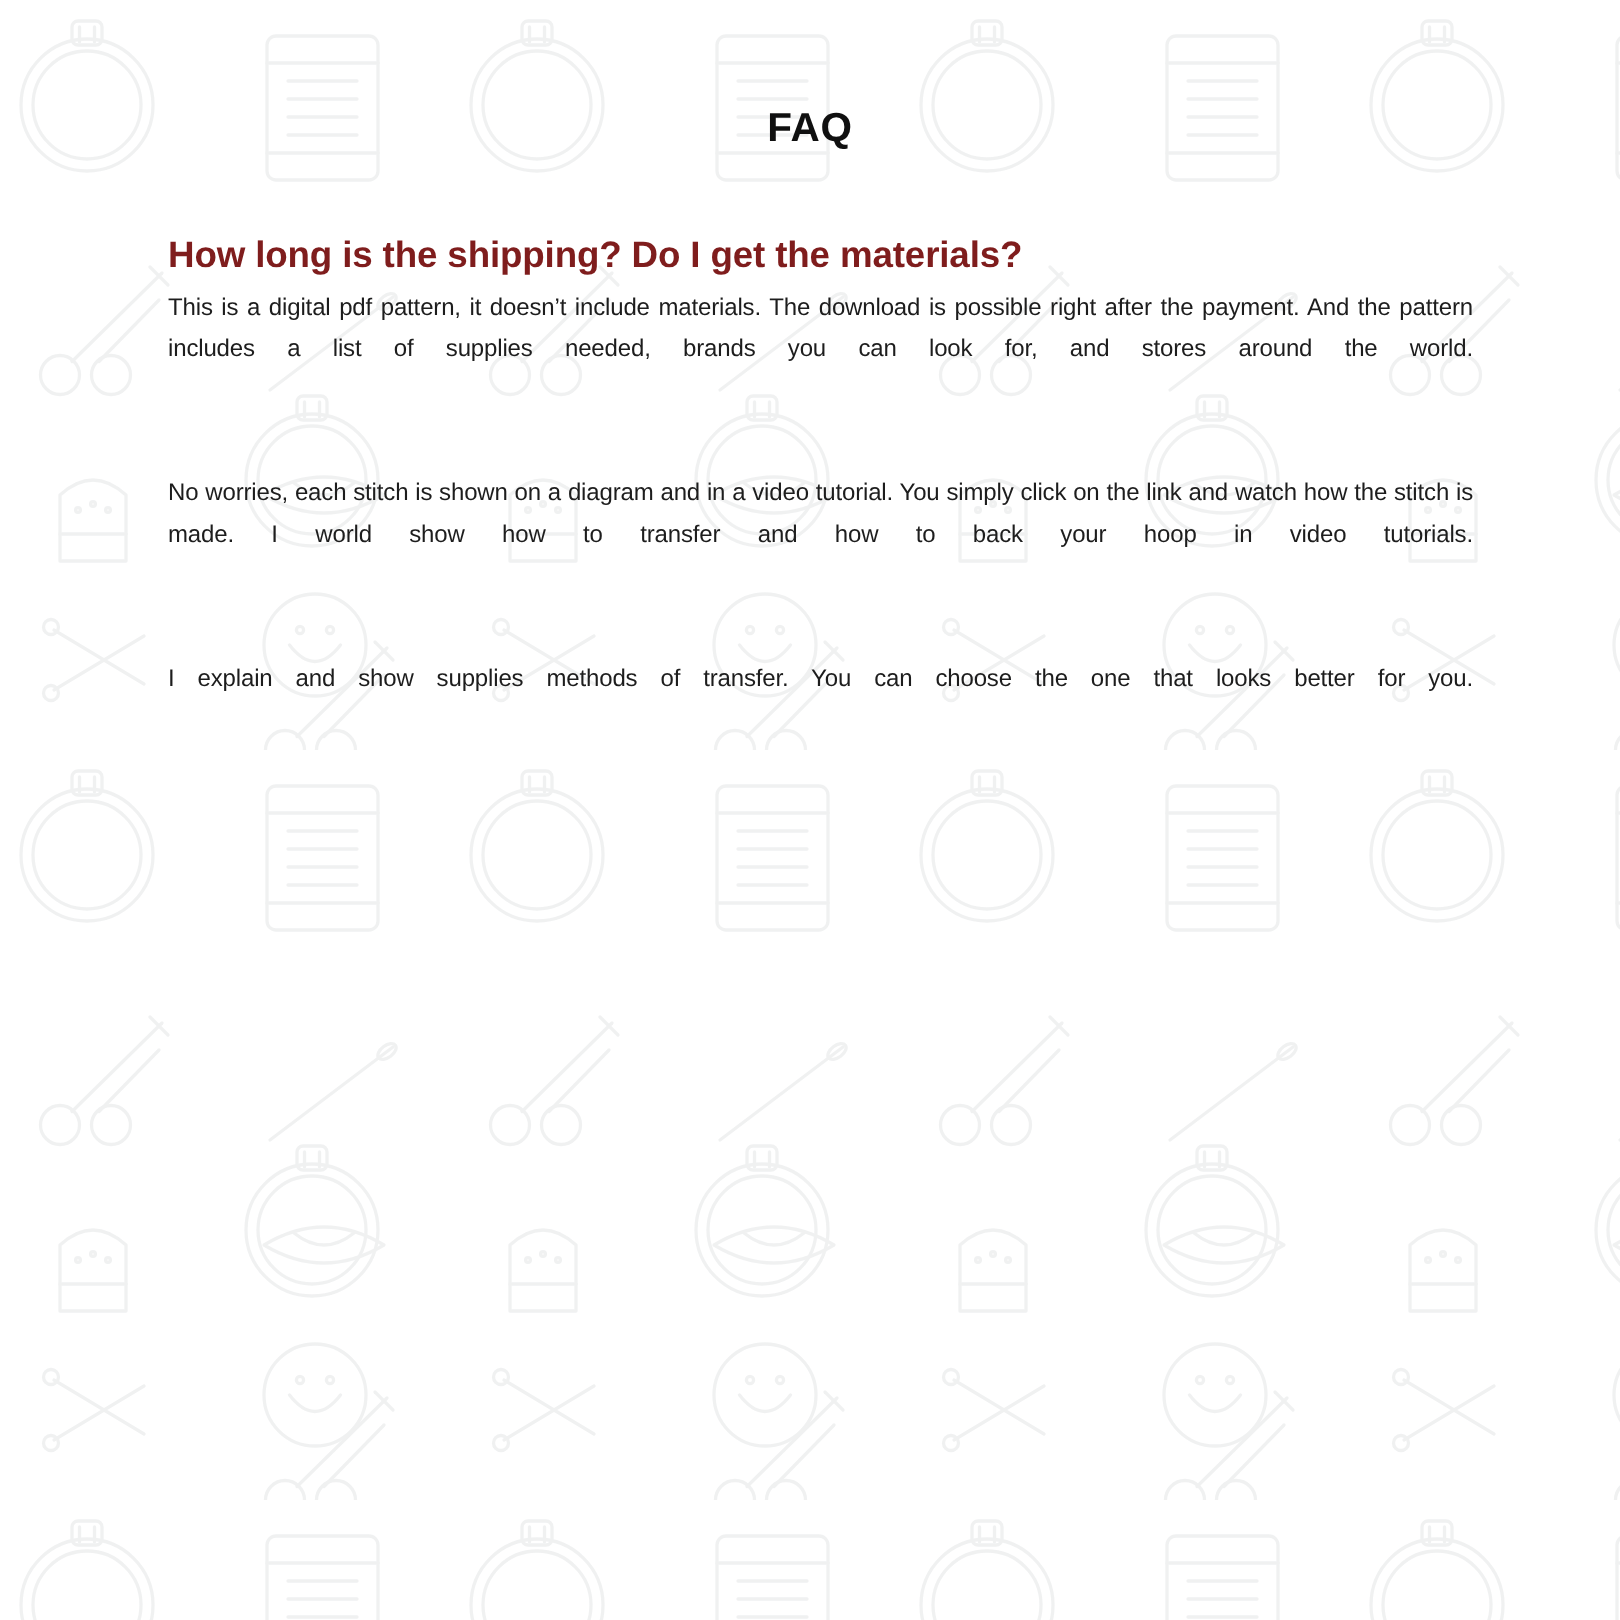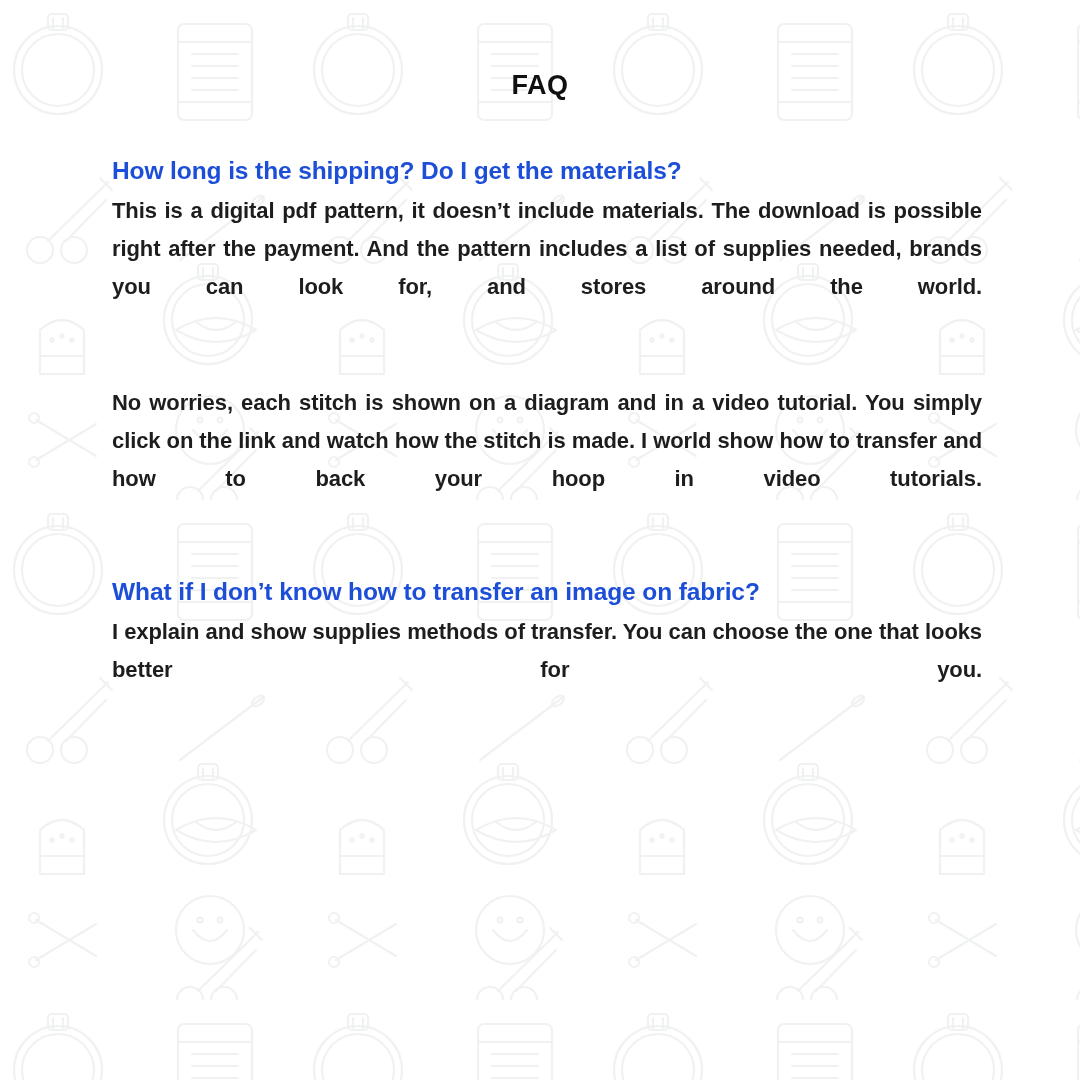--- a/index.html
+++ b/index.html
@@ -48,29 +48,29 @@
   .qa-block {
     margin-bottom: 41px;
   }
   .qa-block:last-child {
     margin-bottom: 0;
   }
 
   .question {
     font-size: 24.5px;
     font-weight: bold;
-    color: #1d4ed8;
+    color: #7f1d1d;
     line-height: 1.30;
     margin: 0 0 5px 0;
     letter-spacing: -0.1px;
   }
 
   .answer {
-    font-size: 22px;
-    font-weight: 700;
+    font-size: 16px;
+    font-weight: 400;
     color: #1d1d1d;
     line-height: 1.72;
     margin: 0;
     text-align: justify;
     text-justify: inter-word;
     letter-spacing: -0.1px;
     max-width: 870px;
   }
   
   .answer::after {
@@ -146,17 +146,16 @@
   </div>
 
   <div class="qa-block">
     <p class="answer">No worries, each stitch is shown on a diagram and in a video tutorial. You simply click on the link and watch how the stitch is made. I world show how to transfer and how to back your hoop in video tutorials.</p>
   </div>
 
   <div class="qa-block">
   </div>
 
   <div class="qa-block">
-    <p class="question">What if I don’t know how to transfer an image on fabric?</p>
     <p class="answer">I explain and show supplies methods of transfer. You can choose the one that looks better for you.</p>
   </div>
 
 </div>
 
 </body></html>

